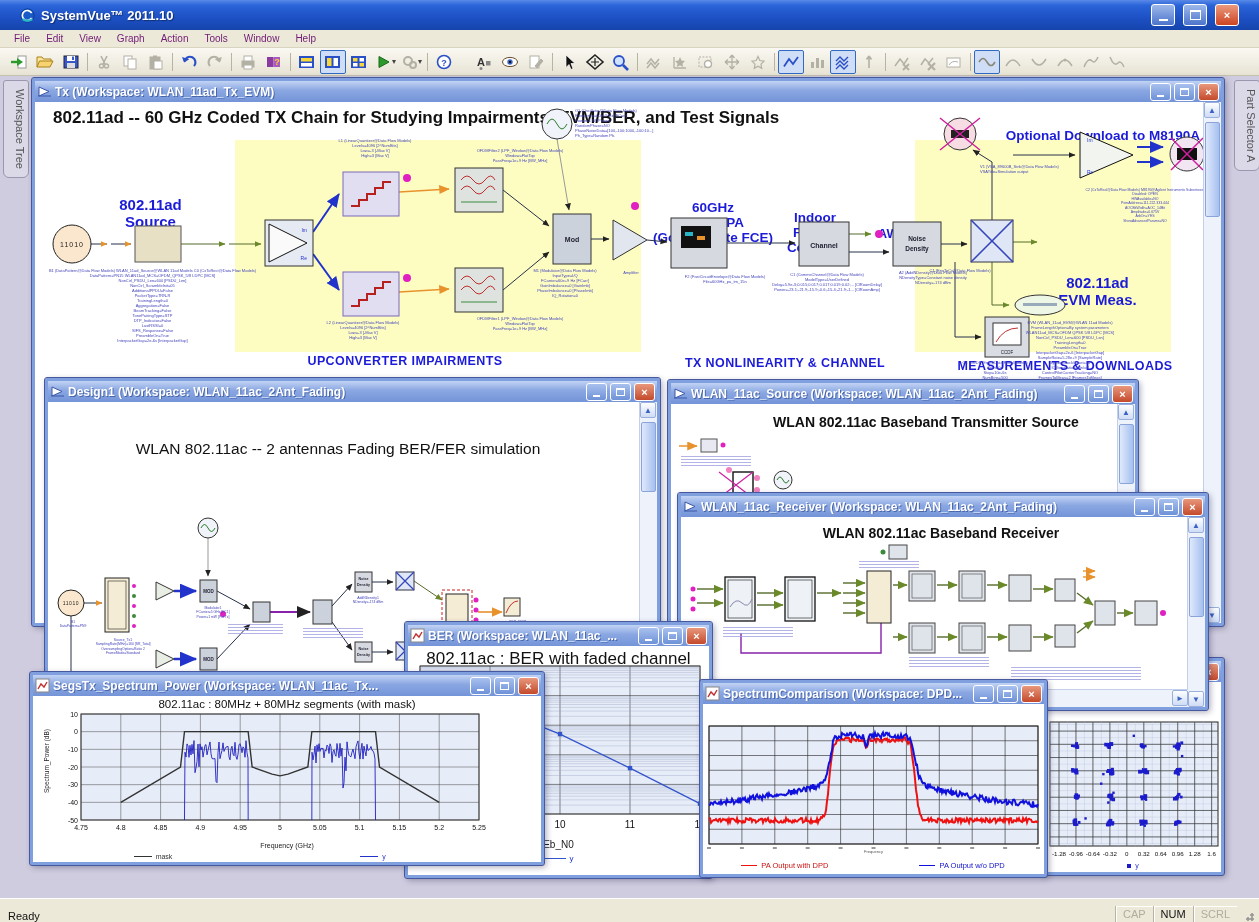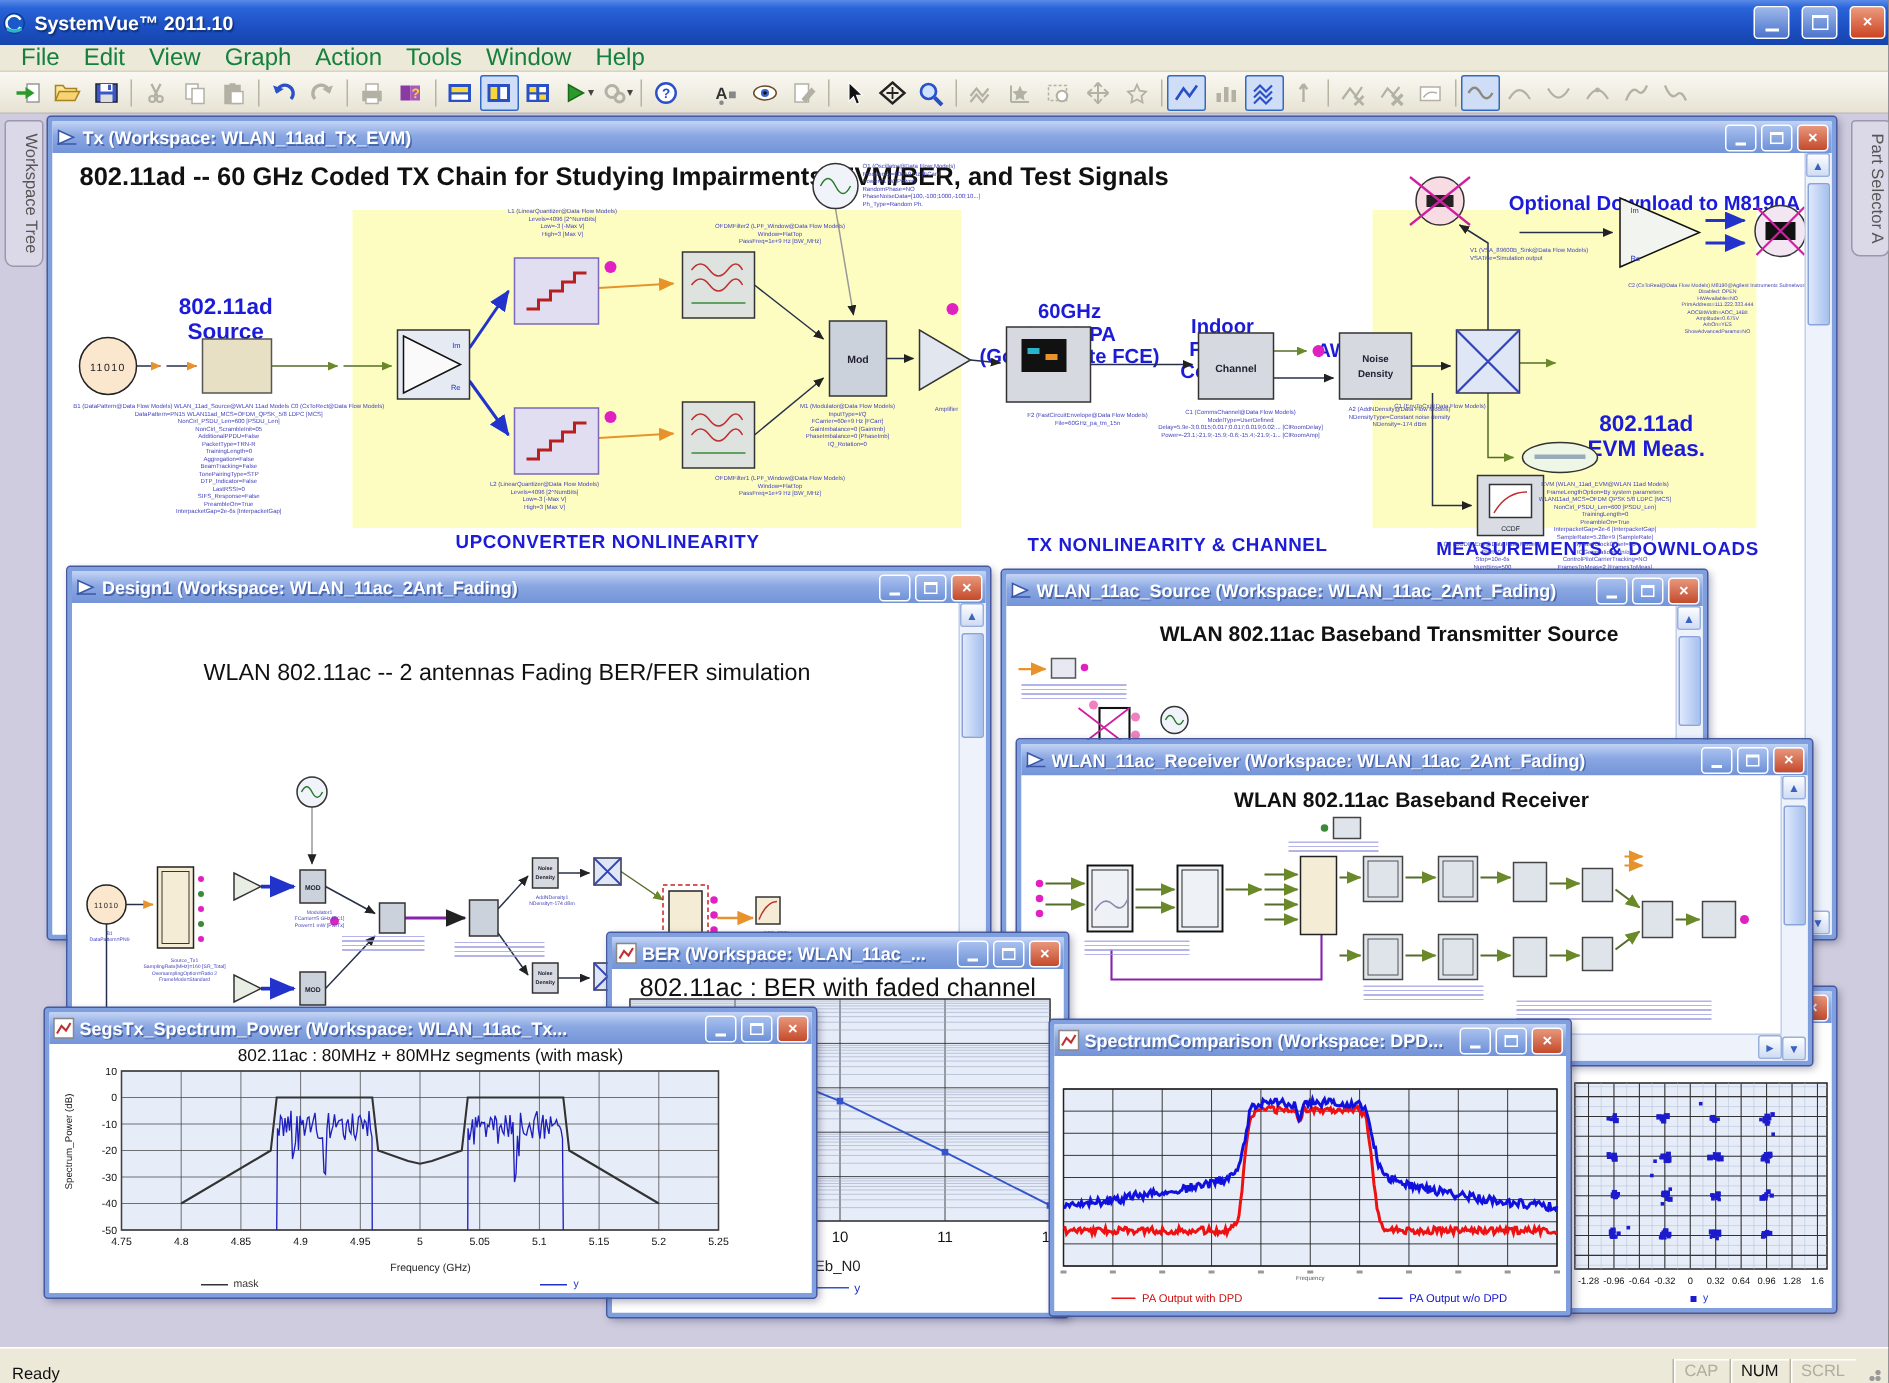--- a/index.html
+++ b/index.html
@@ -1,26 +1,26 @@
 <!DOCTYPE html>
 <html><head>
 <meta charset="utf-8">
 <style>
 html,body{margin:0;padding:0;background:#444}
 .app{position:relative;width:1259px;height:922px;font-family:"Liberation Sans",sans-serif;background:#cfccdf;overflow:hidden}
 .pre{white-space:pre-line}
 
-.titlebar{position:absolute;left:0;top:0;width:1259px;height:30px;background:linear-gradient(180deg,#5a8ae8 0%,#2964d8 18%,#1d50c4 60%,#1544ac 100%);display:flex;align-items:center;padding:0 2px;box-sizing:border-box;gap:6px}
+.titlebar{position:absolute;left:0;top:0;width:1259px;height:30px;background:linear-gradient(180deg,#5a8ae8 0%,#2964d8 18%,#1d50c4 60%,#1544ac 100%);display:flex;align-items:center;padding:0 20px;box-sizing:border-box;gap:6px}
 .titlebar .t{color:#fff;font-weight:bold;font-size:13px;text-shadow:1px 1px 1px #103070;flex:1}
 .mbtn{width:22px;height:20px;border:1px solid #fff;border-radius:3px;background:linear-gradient(180deg,#9db8ea,#4c74cc);display:flex;align-items:center;justify-content:center;color:#fff;font-size:11px;font-weight:bold;margin-left:2px}
 .mbtn.close{background:linear-gradient(180deg,#eb9a7e,#cc4422)}
 .g-min{display:block;width:9px;height:3px;border-bottom:2px solid #fff;margin-top:7px}
 .g-max{display:block;width:9px;height:7px;border:1px solid #fff;border-top:2px solid #fff}
 .menubar{position:absolute;left:0;top:30px;width:1259px;height:18px;background:#ece9d8;border-bottom:1px solid #d8d4c0;display:flex;align-items:center;padding-left:6px;box-sizing:border-box}
-.mi{font-size:16px;color:#15803d;padding:1px 8px}
+.mi{font-size:10px;color:#701a75;padding:1px 8px}
 .toolbar{position:absolute;left:0;top:48px;width:1259px;height:28px;background:linear-gradient(180deg,#faf8f2,#e7e3d4);border-bottom:1px solid #c6c2b0;display:flex;align-items:center;padding-left:6px;box-sizing:border-box}
 .tbtn{width:24px;height:22px;display:flex;align-items:center;justify-content:center;border:1px solid transparent;border-radius:2px}
 .tbtn.act{border:1px solid #316ac5;background:#cfdef6}
 .tsep{width:1px;height:18px;background:#b8b4a2;margin:0 3px}
 .tgap{width:14px}
 .dd{font-size:8px;color:#444;margin-left:-2px}
 
 .strip{position:absolute;top:76px;bottom:42px;width:28px;background:#cfccdf}
 .vtab{position:absolute;top:4px;left:3px;width:20px;background:#dbd8e8;border:1px solid #9a97ae;border-radius:3px 3px 6px 6px;writing-mode:vertical-rl;font-size:11px;color:#555;padding:8px 2px;text-align:left}
 
@@ -381,21 +381,21 @@
 Source</div>
       <div class="bluelbl pre" style="left:598px;top:98px;width:160px;font-size:13.5px">60GHz
 CMOS PA
 (Golden Gate FCE)</div>
       <div class="bluelbl pre" style="left:722px;top:108px;width:116px;font-size:13.5px">Indoor
 Fading
 ConfRm.</div>
       <div class="bluelbl" style="left:820px;top:124px;width:86px;font-size:13px">AWGN</div>
       <div class="bluelbl pre" style="left:995px;top:172px;width:135px;font-size:15px">802.11ad
 EVM Meas.</div>
-      <div class="bluelbl" style="left:255px;top:252px;width:230px;font-size:12.5px;letter-spacing:.4px">UPCONVERTER NONLINEARITY</div>
+      <div class="bluelbl" style="left:255px;top:252px;width:230px;font-size:12.5px;letter-spacing:.4px">UPCONVERTER IMPAIRMENTS</div>
       <div class="bluelbl" style="left:625px;top:254px;width:250px;font-size:12.5px;letter-spacing:.4px">TX NONLINEARITY &amp; CHANNEL</div>
       <div class="bluelbl" style="left:905px;top:257px;width:250px;font-size:12.5px;letter-spacing:.4px">MEASUREMENTS &amp; DOWNLOADS</div>
 
       <svg class="schem" width="1186" height="300" style="position:absolute;left:0;top:0">
         <defs>
           <marker id="mO" markerWidth="8" markerHeight="8" refX="6.5" refY="3" orient="auto">
               <path d="M0 0 L7 3 0 6 Z" fill="#e8922c"></path>
             </marker>
           <marker id="mG" markerWidth="8" markerHeight="8" refX="6.5" refY="3" orient="auto">
               <path d="M0 0 L7 3 0 6 Z" fill="#6a8a2a"></path>

